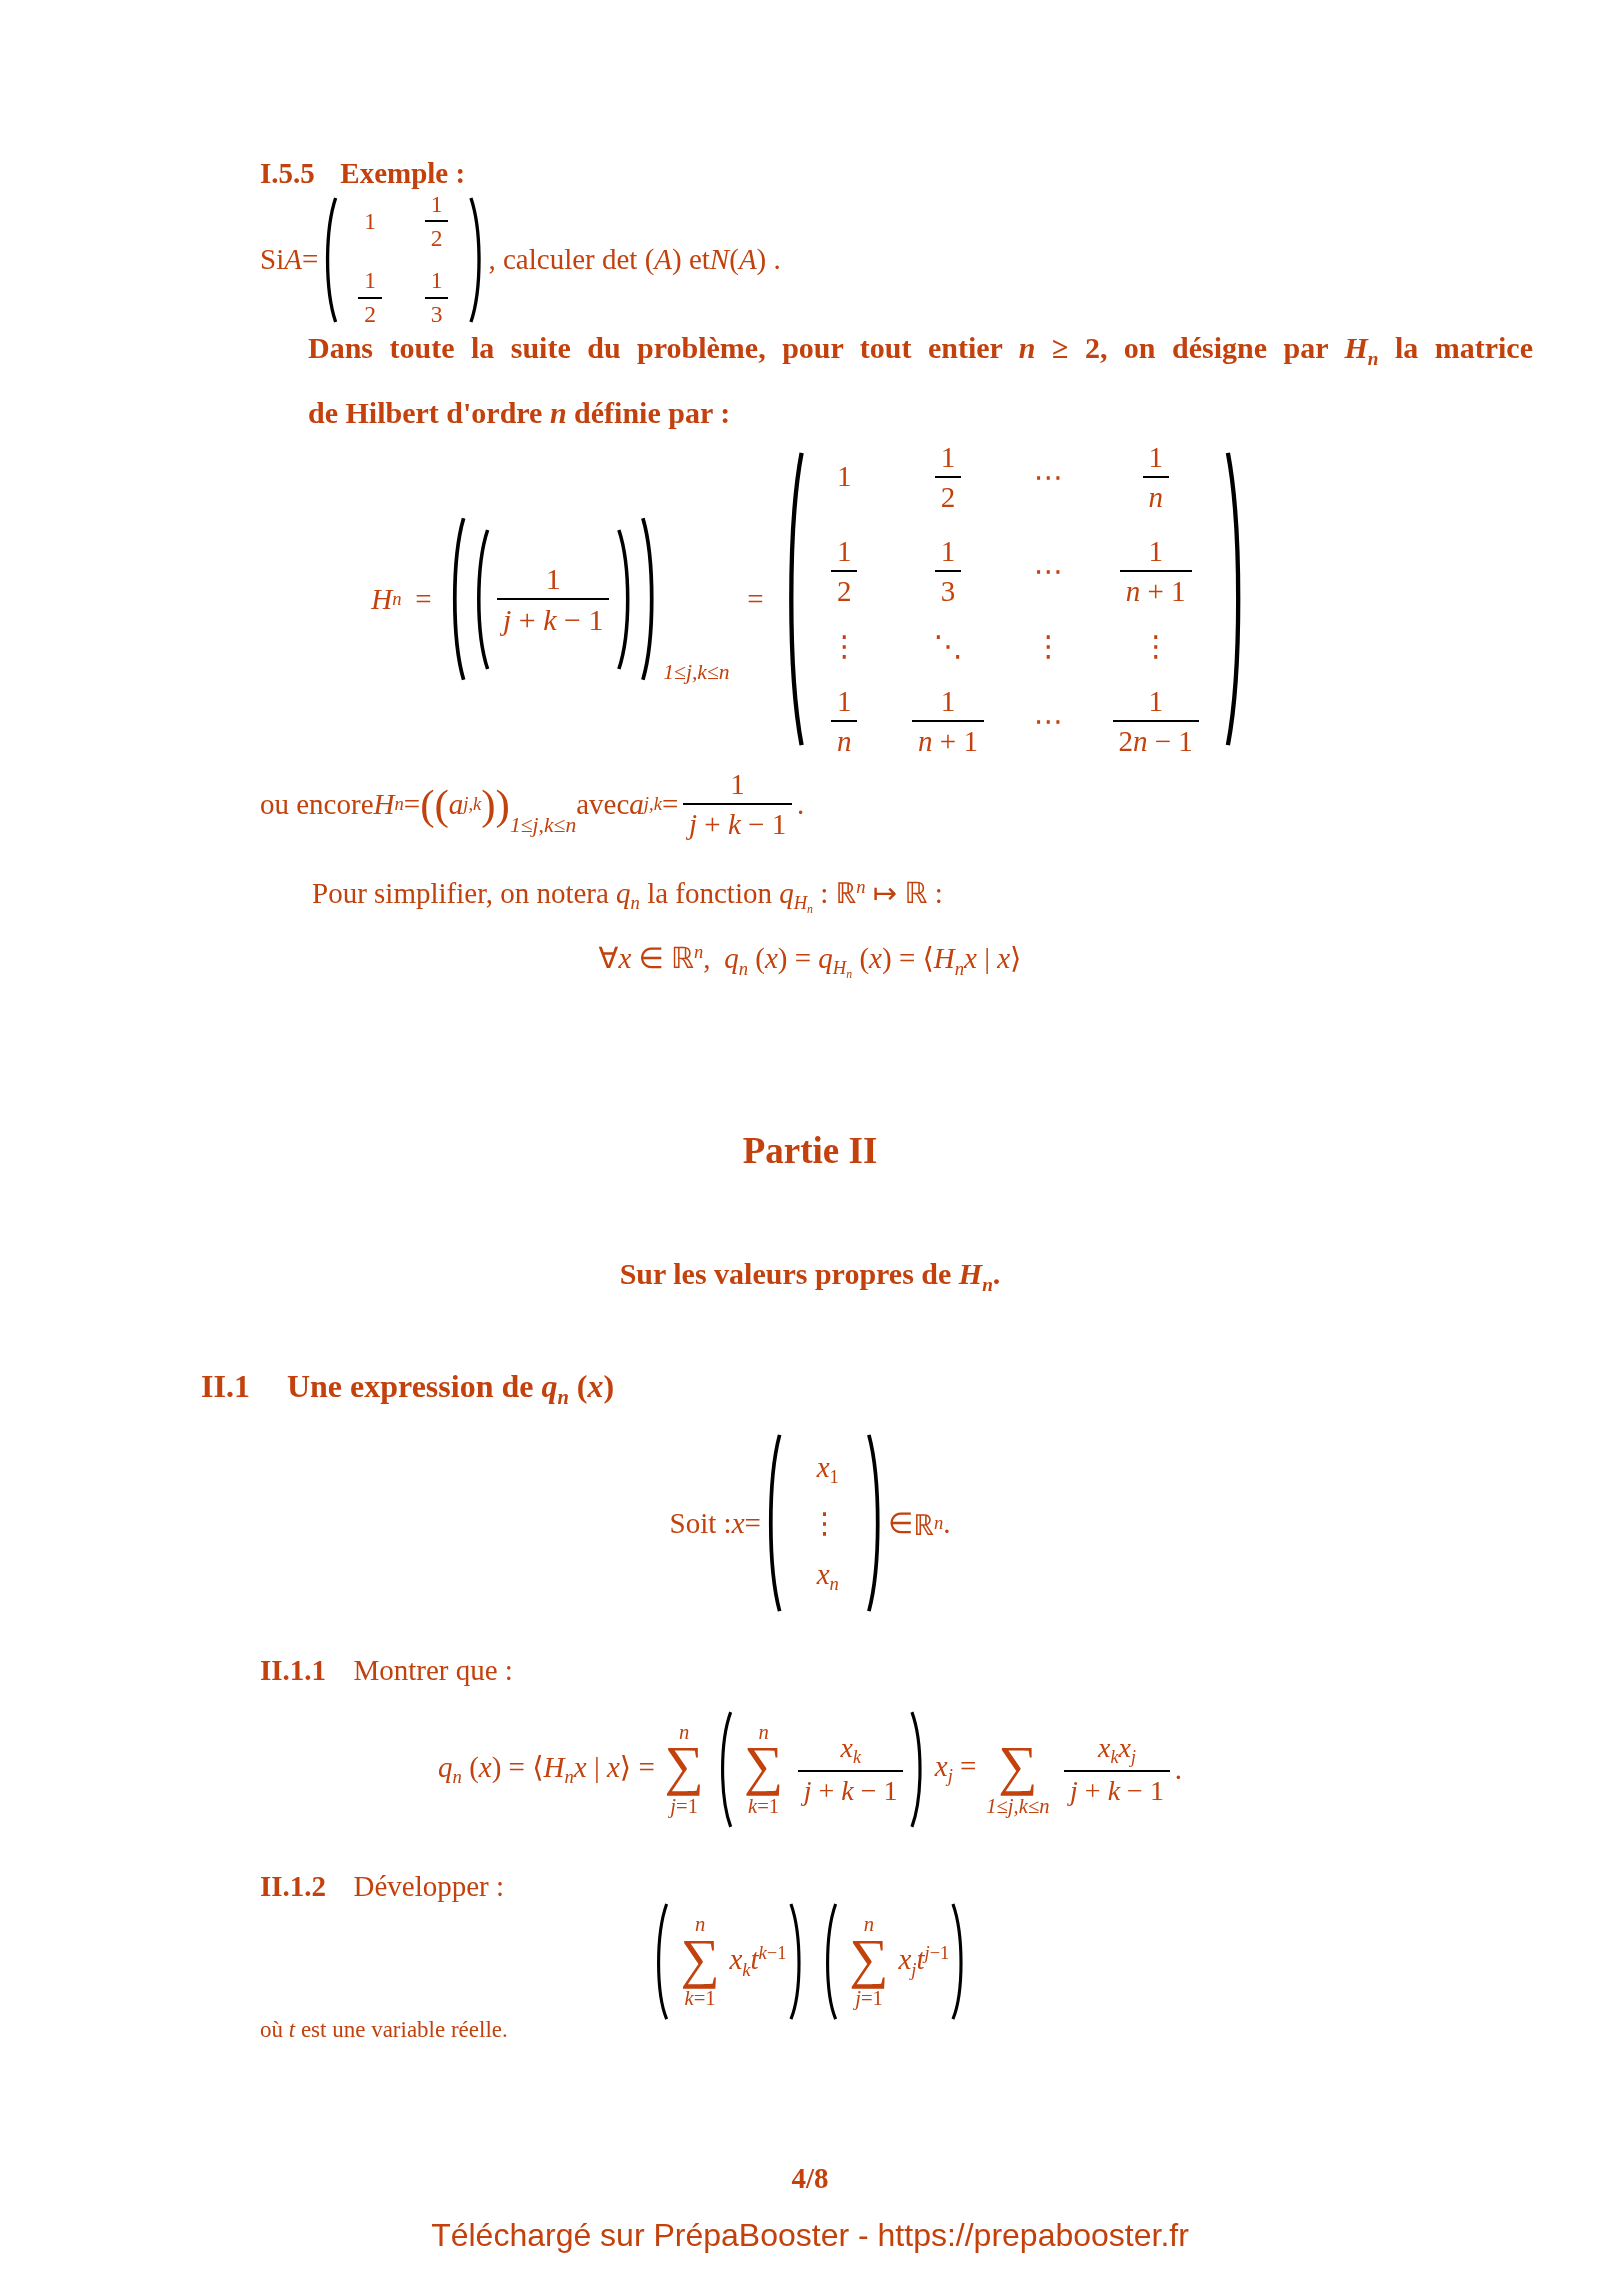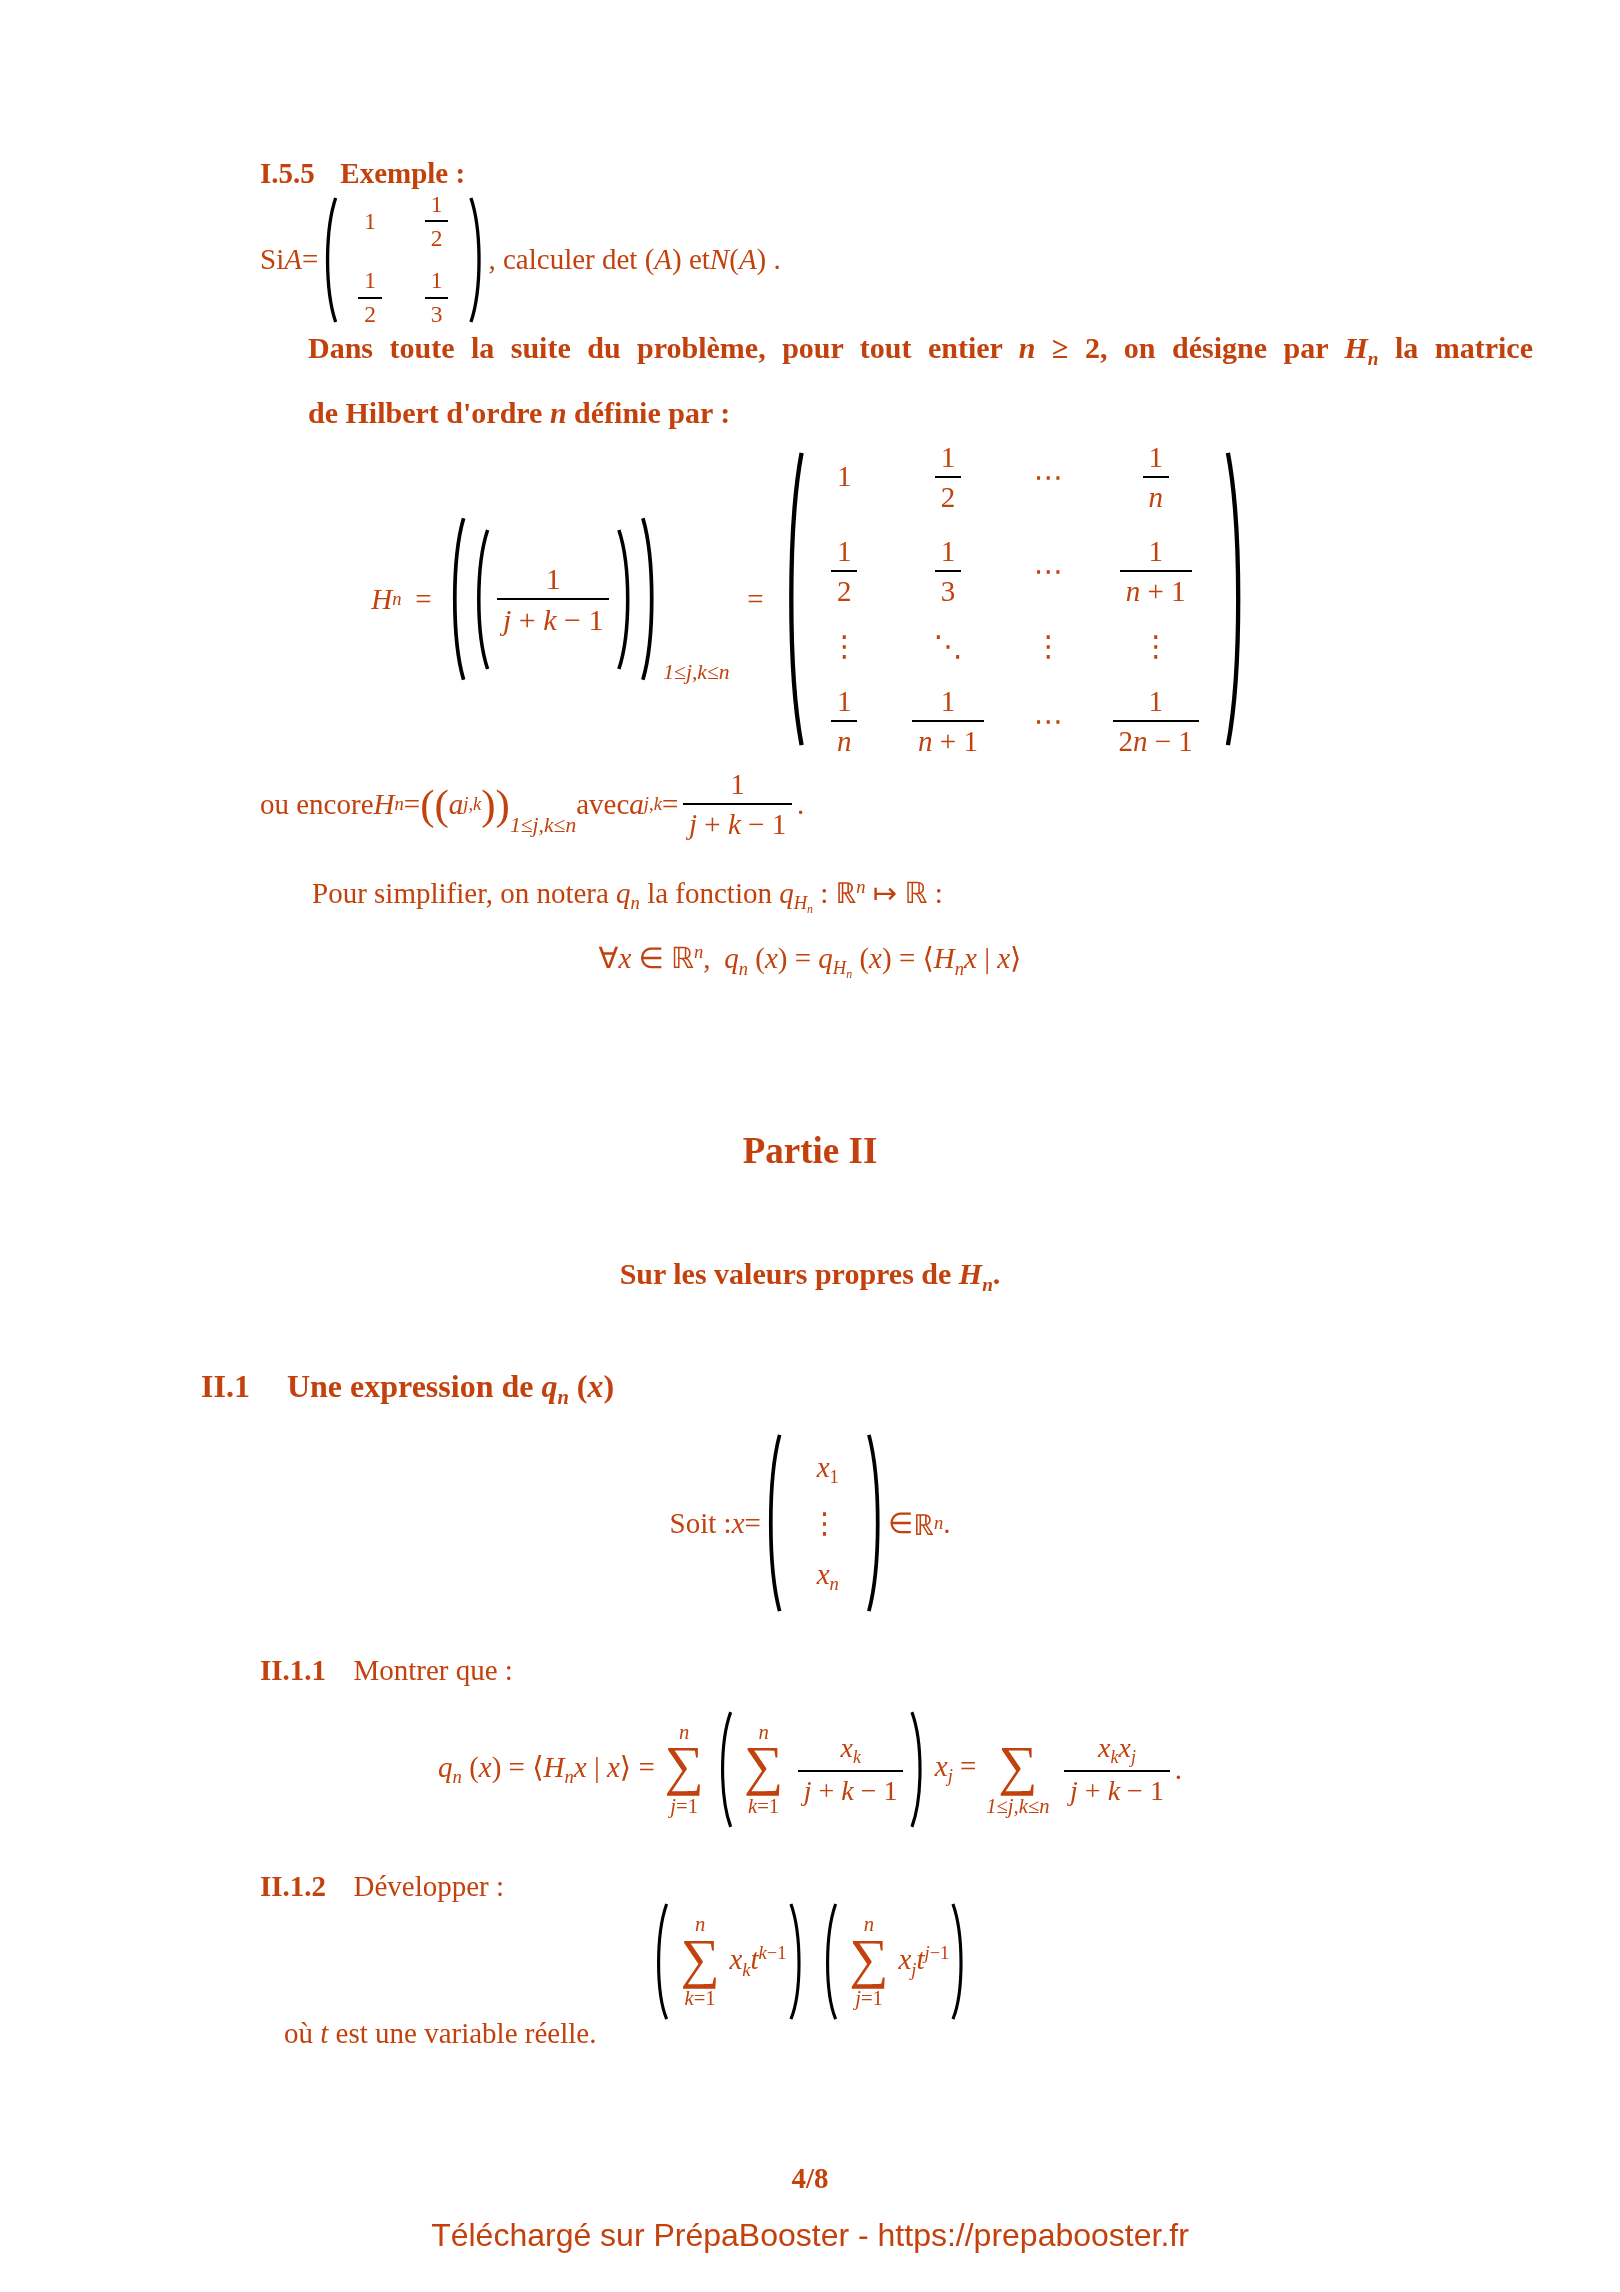--- a/index.html
+++ b/index.html
@@ -291,21 +291,21 @@
       <span class="st">n</span>
       <span class="sg">∑</span>
       <span class="sbm"><span class="i">j</span><span>=1</span></span>
     </span>
     <span class="nw"><span class="i">x</span><span class="sb i">j</span><span class="i">t</span><span class="su"><span class="i">j</span><span>−1</span></span></span>
     <svg class="pn" width="20.6" height="123" viewBox="0 0 21 126">
         <path d="M4 4 C15 35 15 95 4 122" stroke="#000" stroke-width="3.2" fill="none"></path>
       </svg>
   </div>
 
-  <div class="p" style="left:260px; top:2017px; font-size:29px;margin-left:24px;">
+  <div class="p" style="left:260px; top:2017px; font-size:23px;">
     <span>où </span><span class="i">t</span><span> est une variable réelle.</span>
   </div>
 
   <div class="p ctr b" style="top:2162px; font-size:29px;">4/8</div>
   <div class="p ctr sans" style="top:2217px; font-size:32px;">Téléchargé sur PrépaBooster - https://prepabooster.fr</div>
 
 </div>
 
 
 </body></html>

